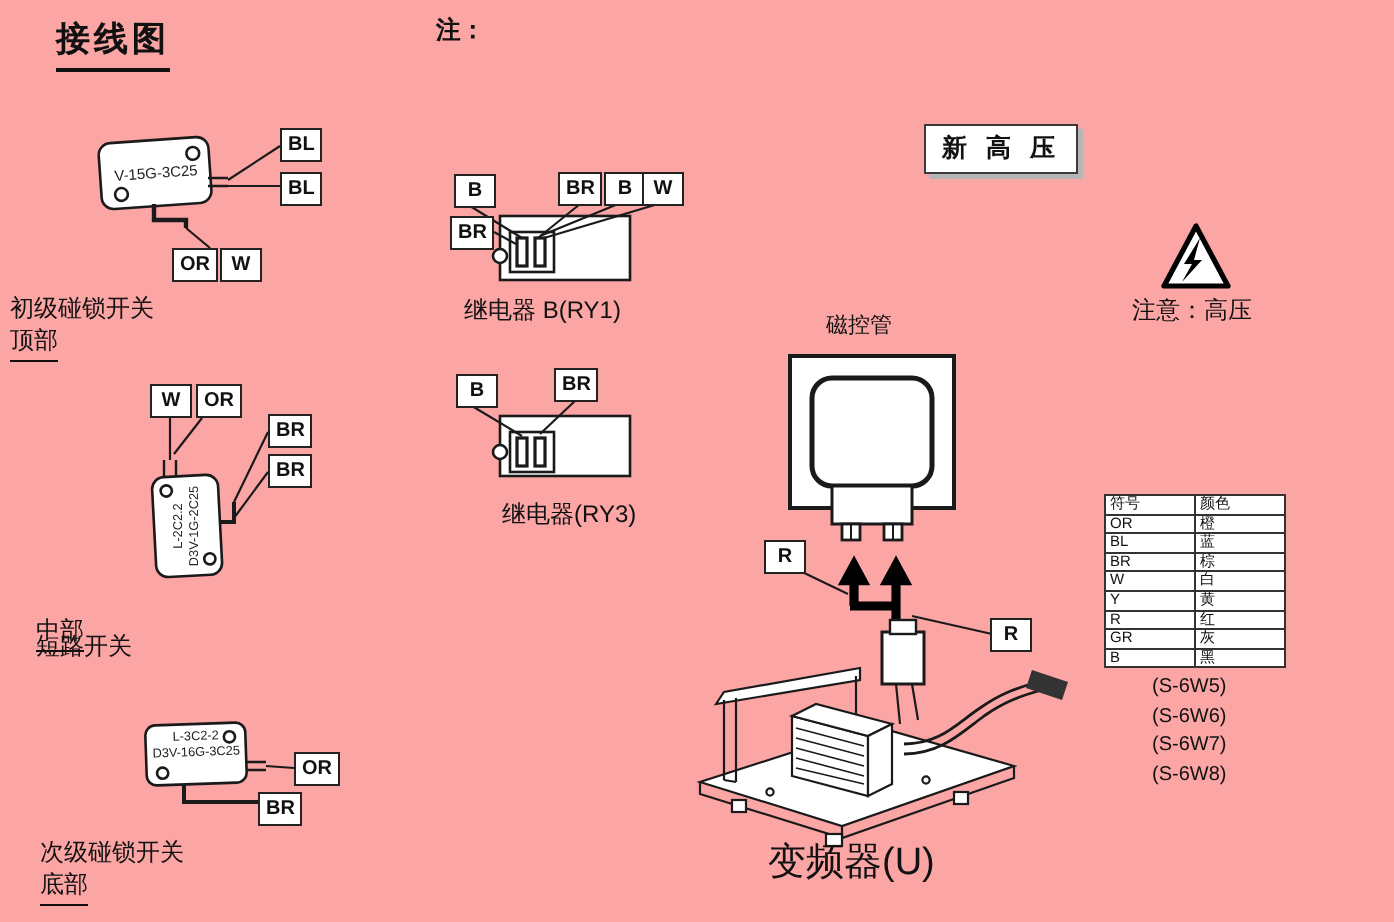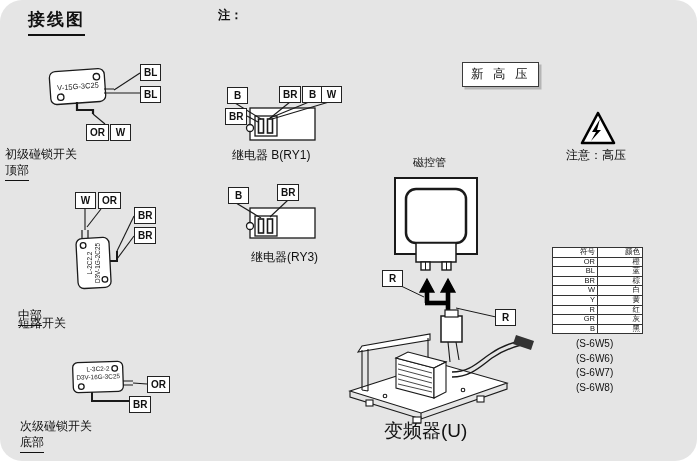--- a/index.html
+++ b/index.html
@@ -1,32 +1,32 @@
 <!DOCTYPE html>
 <html><head>
 <meta charset="utf-8">
 <style>
   html,body{margin:0;padding:0;background:#fff;}
-  .canvas{position:relative;width:697px;height:461px;background:#e5e5e5;overflow:hidden;
-          font-family:"Liberation Sans",sans-serif;color:#111;border-radius:22px;}
+  .canvas{position:relative;width:697px;height:461px;background:#fca5a5;overflow:hidden;
+          font-family:"Liberation Sans",sans-serif;color:#111;}
   .art{position:absolute;left:0;top:0;}
   .abs{position:absolute;}
   .title{font-size:17px;font-weight:bold;border-bottom:2px solid #111;padding-bottom:3px;letter-spacing:2px;}
   .note{display:flex;gap:6px;font-size:12.3px;font-weight:bold;line-height:16px;}
   .cap{font-size:12px;white-space:nowrap;}
   .uline{border-bottom:1.5px solid #111;padding-bottom:1px;width:fit-content;}
   .wirebox{position:absolute;min-width:13px;height:13px;padding:1px 3px;border:1.5px solid #222;
            background:#fff;font-size:10px;font-weight:bold;line-height:13px;text-align:center;}
   .model{position:absolute;font-size:7.5px;color:#222;text-align:center;white-space:nowrap;}
   .model2{font-size:6.4px;line-height:7.5px;}
   .badge{position:absolute;border:1.5px solid #3a3a3a;background:#fff;box-shadow:2.5px 2.5px 0 #b5b5b5;
-         font-size:12.5px;font-weight:normal;letter-spacing:3px;padding:3px 8px;white-space:nowrap;}
+         font-size:12.5px;font-weight:bold;letter-spacing:3px;padding:3px 8px;white-space:nowrap;}
   table.ctab{position:absolute;border-collapse:collapse;background:#fff;}
   table.ctab td,table.ctab th{border:1px solid #333;font-size:7.5px;font-weight:normal;
-      text-align:right;padding:0 2px;height:8.6px;line-height:8.6px;min-width:40px;}
+      text-align:left;padding:0 2px;height:8.6px;line-height:8.6px;min-width:40px;}
   table.ctab{border:1.5px solid #333;}
   .refs div{font-size:10px;line-height:14.6px;}
 </style>
 </head>
 <body>
 
 <div class="canvas">
 
   <svg class="art" width="697" height="461" viewBox="0 0 697 461">
     <g fill="none" stroke="#1a1a1a" stroke-width="1.3">

